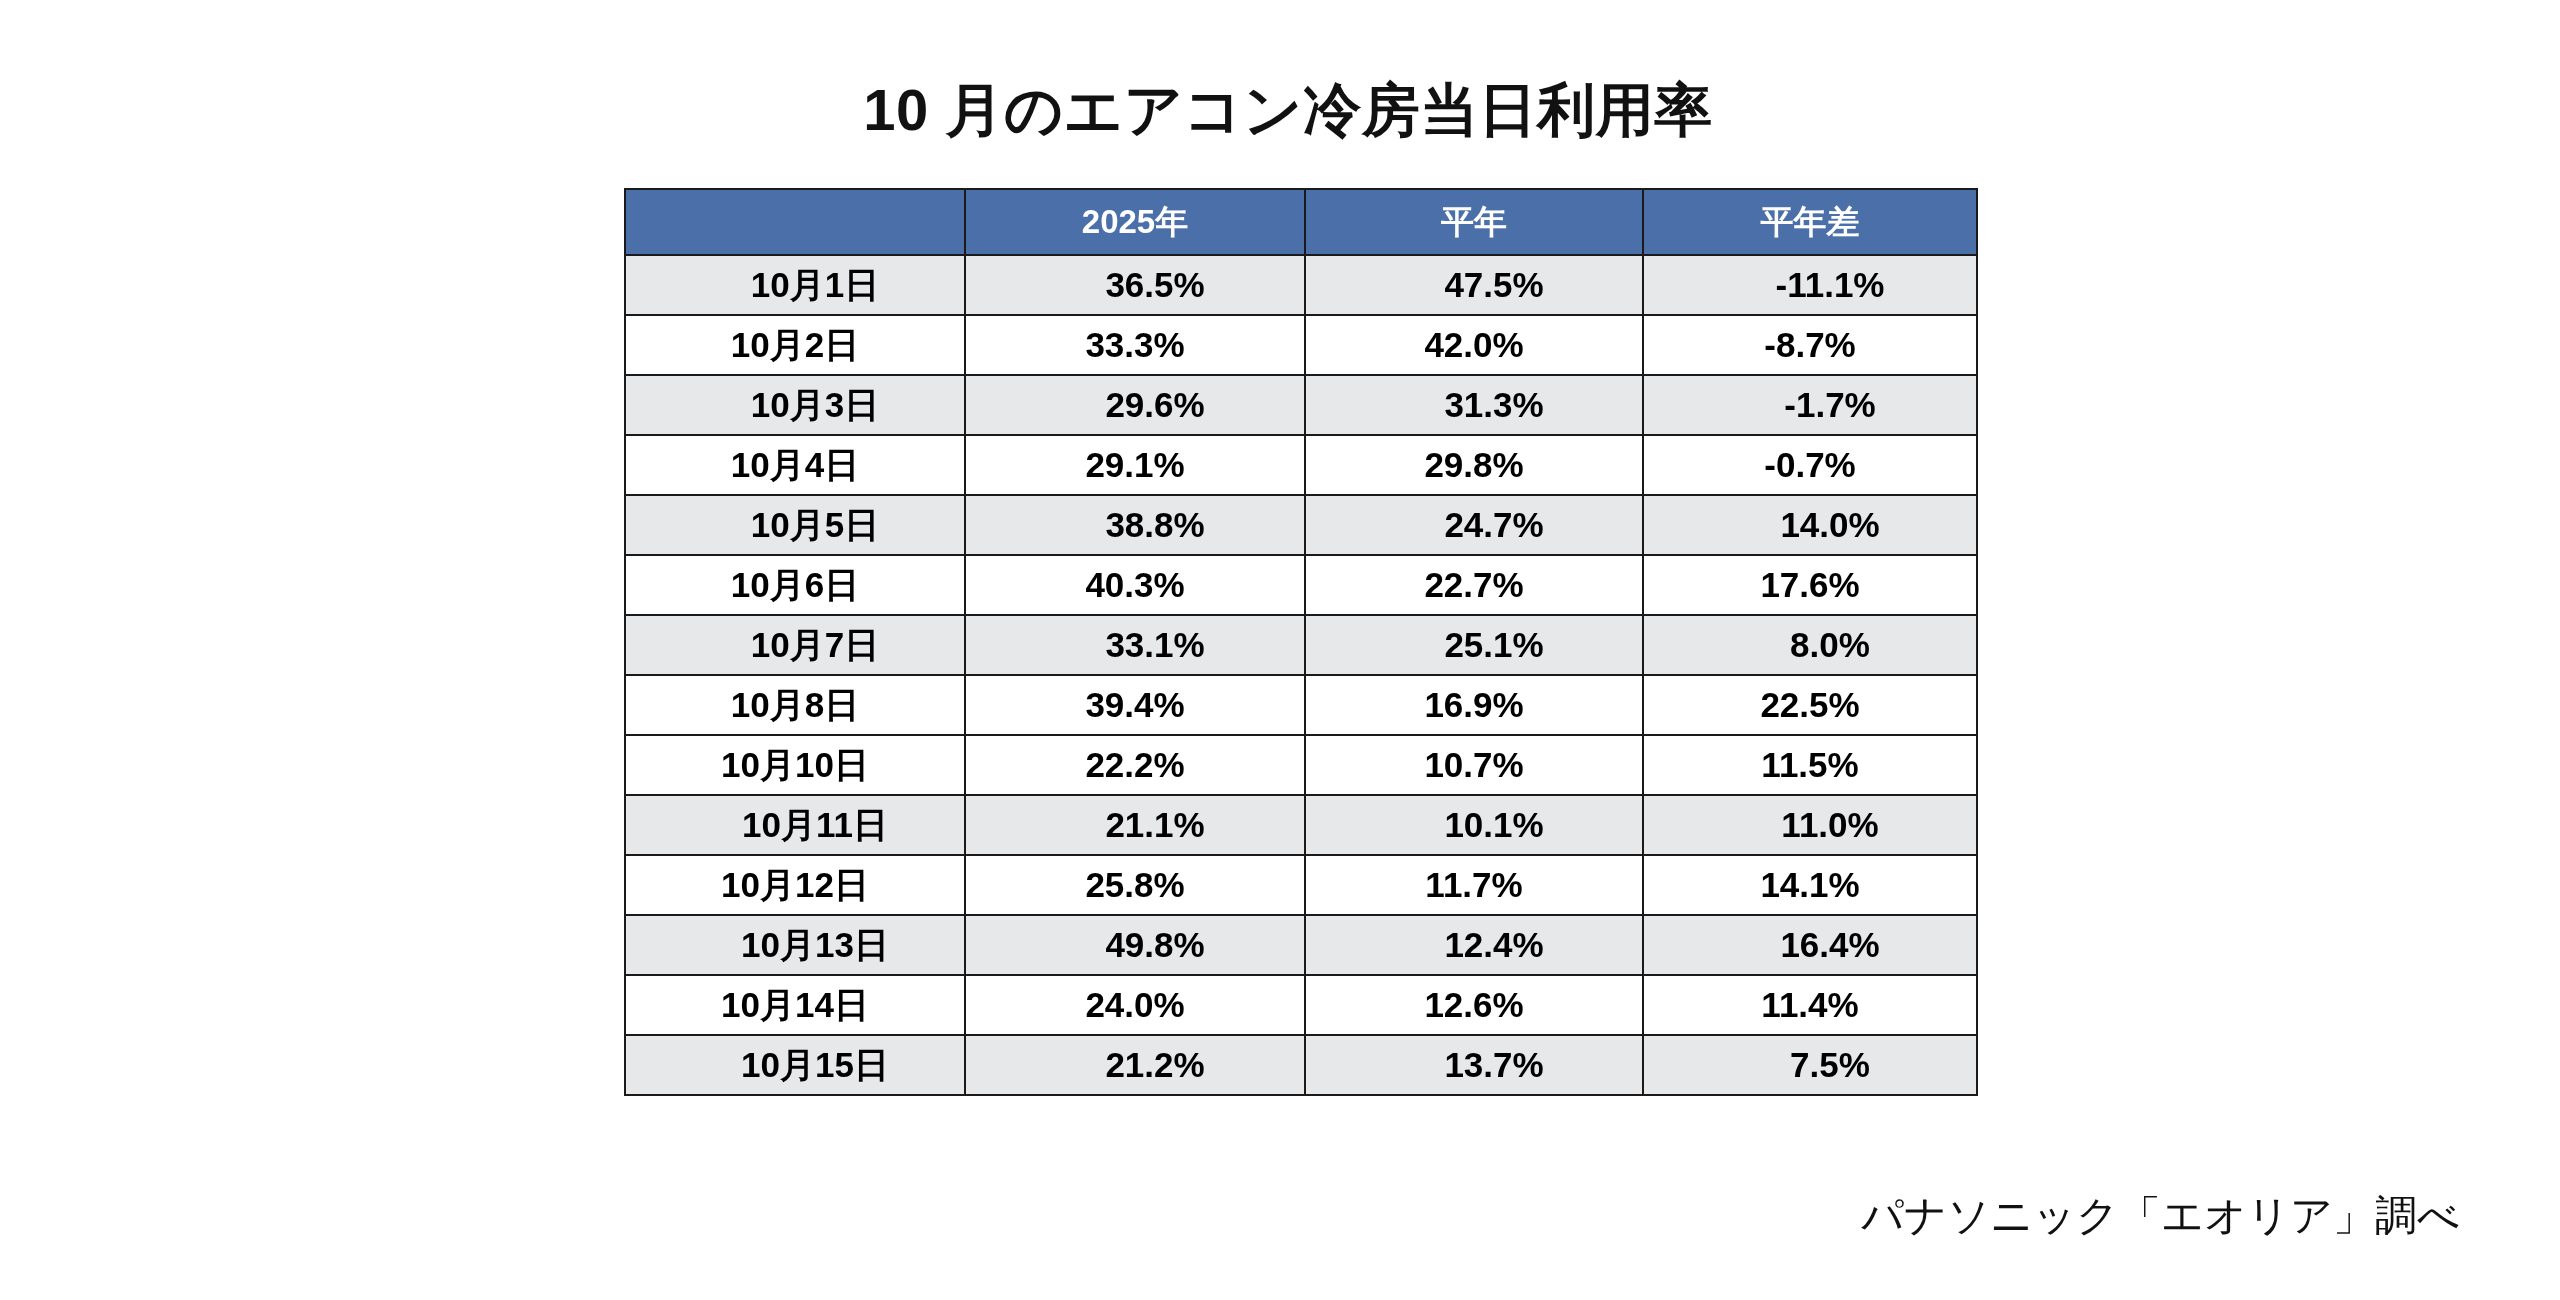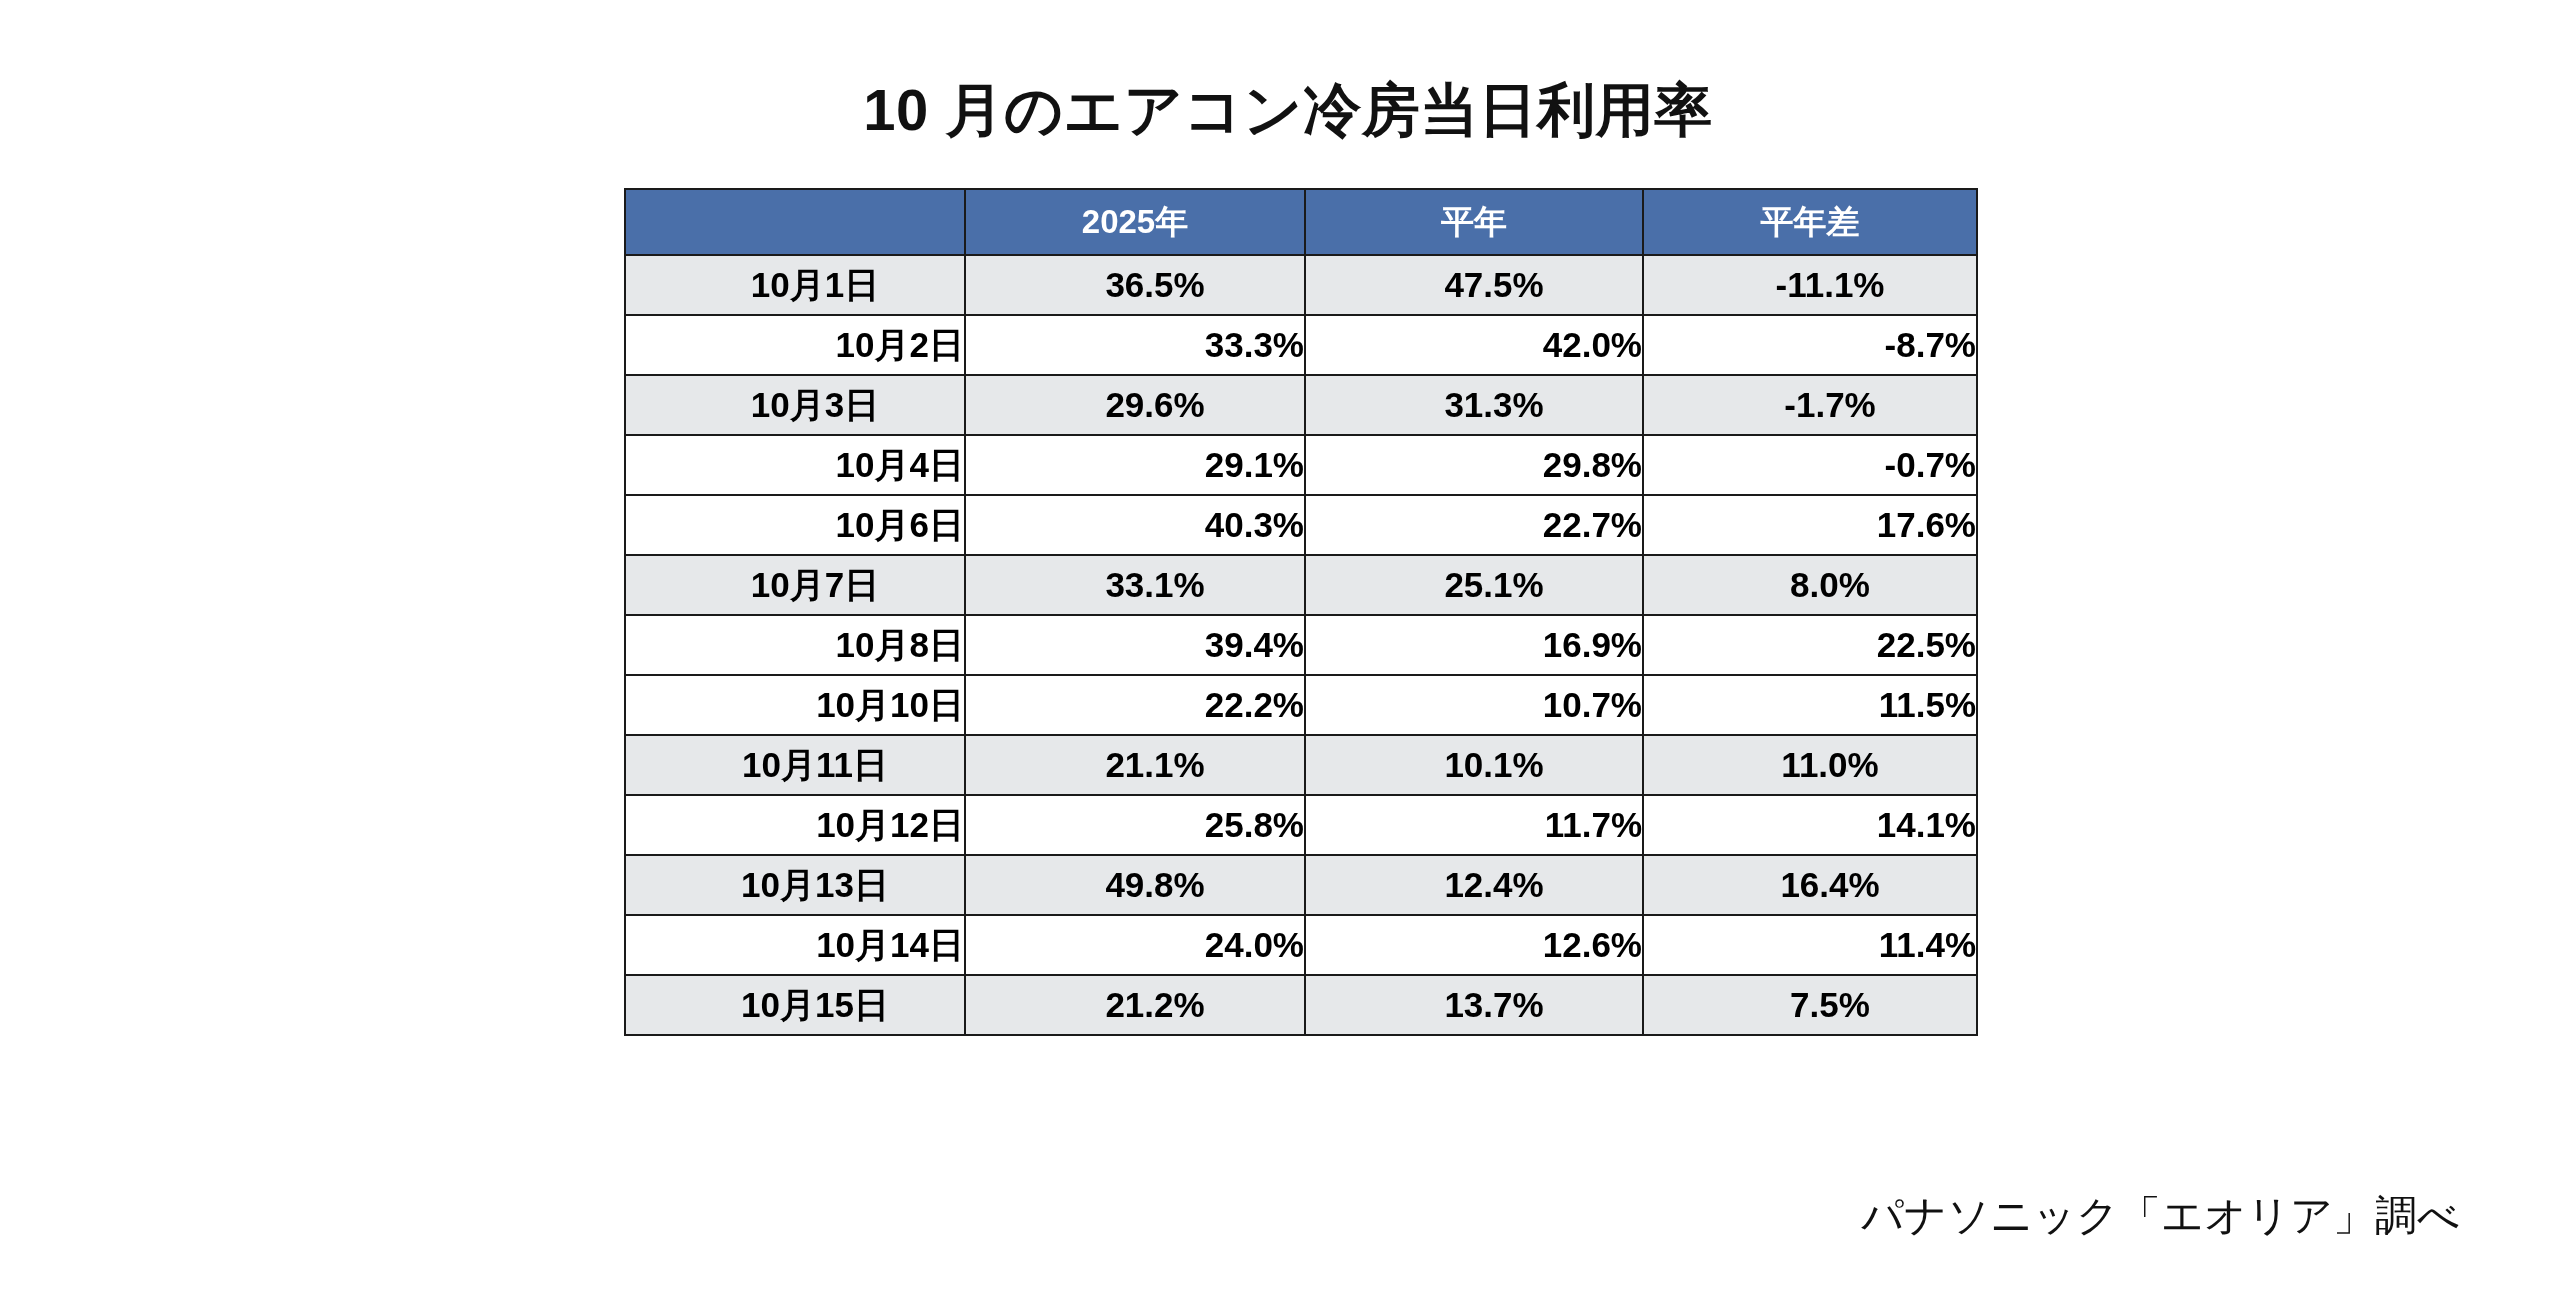--- a/index.html
+++ b/index.html
@@ -77,21 +77,20 @@
   table.data thead th.corner {
     background: #4a6fa9;
   }
 
   table.data tbody tr.odd td {
     background: #e6e8ea;
     padding-left: 40px;
   }
   table.data tbody tr.even td {
     background: #ffffff;
-    text-align: right;
   }
 
   .source {
     position: absolute;
     top: 1188px;
     right: 100px;
     font-size: 42px;
     font-weight: normal;
     color: #111111;
     font-family: Liberation Mono, monospace;
@@ -138,20 +137,26 @@
             <td>29.6%</td>
             <td>31.3%</td>
             <td>-1.7%</td>
           </tr>
           <tr class="even">
             <td>10月4日</td>
             <td>29.1%</td>
             <td>29.8%</td>
             <td>-0.7%</td>
           </tr>
+          <tr class="odd">
+            <td>10月5日</td>
+            <td>38.8%</td>
+            <td>24.7%</td>
+            <td>14.0%</td>
+          </tr>
           <tr class="even">
             <td>10月6日</td>
             <td>40.3%</td>
             <td>22.7%</td>
             <td>17.6%</td>
           </tr>
           <tr class="odd">
             <td>10月7日</td>
             <td>33.1%</td>
             <td>25.1%</td>

